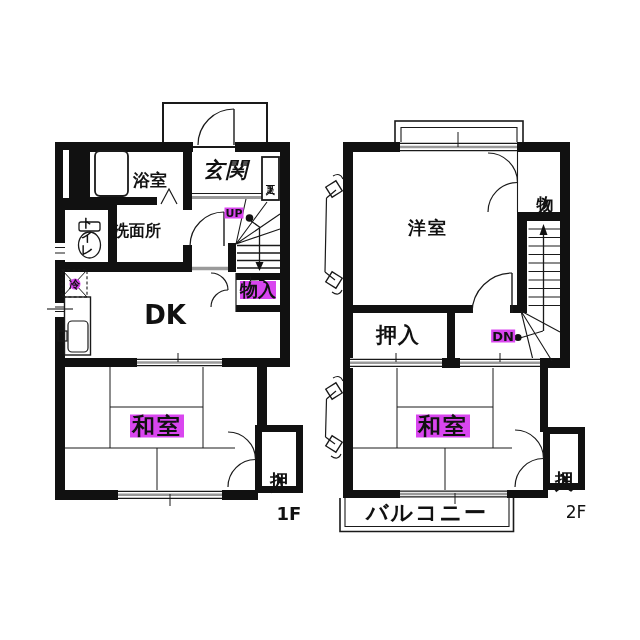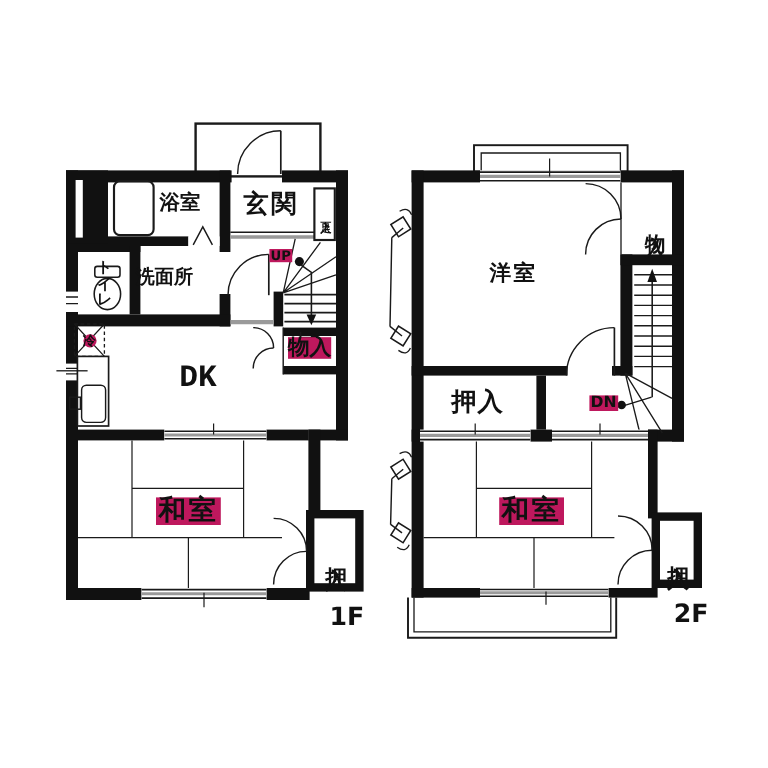--- a/index.html
+++ b/index.html
@@ -2,21 +2,21 @@
 <html style="--wall: #111111; --line: #1a1a1a; --glass: #9a9a9a;"><head>
 <meta charset="utf-8">
 <style>
   html,body{margin:0;padding:0;background:#fff;}
   #canvas{position:relative;width:640px;height:640px;background:#ffffff;overflow:hidden;
           font-family:"DejaVu Sans","Liberation Sans",sans-serif;}
   #plan-svg{position:absolute;left:0;top:0;}
   .lbl{position:absolute;transform:translate(-50%,-50%);color:#111;font-weight:700;
        white-space:nowrap;line-height:1;z-index:5;}
   .vtext{writing-mode:vertical-rl;text-orientation:upright;letter-spacing:1px;}
-  .bgw{background:#be185d;padding:0 2px;}
+  .bgw{background:#d946ef;padding:0 2px;}
   .wall{fill:var(--wall,#111);}
   .wfill{fill:#fff;}
   .ln{stroke:var(--line,#1a1a1a);fill:none;}
   .glass{stroke:var(--glass,#9a9a9a);fill:none;}
 </style>
 </head>
 <body>
 
 <div id="canvas">
 
@@ -244,33 +244,34 @@
     <g>
       <path class="ln" stroke-width="1.1" d="M333,378 q7,-4 10,3"></path>
       <rect x="328" y="385" width="12" height="12" fill="#fff" class="ln" stroke-width="1.3" transform="rotate(-32 334 391)"></rect>
       <path class="ln" stroke-width="1.2" d="M326.5,399 L325.5,437 M326.5,399 L336,391 M325.5,437 L335,444"></path>
       <rect x="328" y="438" width="12" height="12" fill="#fff" class="ln" stroke-width="1.3" transform="rotate(32 334 444)"></rect>
       <path class="ln" stroke-width="1.1" d="M331,456 q7,5 10,-2"></path>
     </g>
   </g>
 </svg>
 
-  <span class="lbl" style="left:150px;top:170px;font-size:17px;">浴室</span>
-  <span class="lbl" style="left:226px;top:170px;font-size:21px;letter-spacing:2px;">玄関</span>
+  <span class="lbl" style="left:150px;top:180px;font-size:17px;">浴室</span>
+  <span class="lbl" style="left:226px;top:170px;font-size:21px;letter-spacing:2px;font-style:italic;">玄関</span>
   <span class="lbl vtext" style="left:270px;top:178px;font-size:9px;letter-spacing:0;">下足入</span>
   <span class="lbl vtext" style="left:87px;top:229px;font-size:12.5px;letter-spacing:0;">トイレ</span>
   <span class="lbl" style="left:137px;top:231px;font-size:16px;">洗面所</span>
   <span class="lbl bgw" style="left:234px;top:213px;font-size:11px;padding:0 1px;">UP</span>
   <span class="lbl bgw" style="left:258px;top:290px;font-size:18px;padding:0;">物入</span>
-  <span class="lbl" style="left:165px;top:315px;font-size:26px;font-family:Liberation Mono, monospace;">DK</span>
+  <span class="lbl" style="left:165px;top:315px;font-size:26px;">DK</span>
   <span class="lbl bgw" style="left:157px;top:426px;font-size:23px;letter-spacing:2px;">和室</span>
   <span class="lbl vtext" style="left:279px;top:459px;font-size:18px;">押入</span>
-  <span class="lbl" style="left:289px;top:514px;font-size:21px;font-weight:600;">1F</span>
+  <span class="lbl" style="left:289px;top:514px;font-size:18px;font-weight:600;">1F</span>
   <span class="lbl bgw" style="left:74.5px;top:283.5px;font-size:11px;padding:0;border-radius:50%;">冷</span>
 
   <span class="lbl" style="left:428px;top:228px;font-size:18px;letter-spacing:2px;">洋室</span>
   <span class="lbl vtext" style="left:545px;top:183px;font-size:17px;">物入</span>
   <span class="lbl" style="left:398px;top:335px;font-size:21px;letter-spacing:1px;">押入</span>
   <span class="lbl bgw" style="left:503px;top:336px;font-size:13px;padding:0 1px;">DN</span>
   <span class="lbl bgw" style="left:443px;top:426px;font-size:23px;letter-spacing:2px;">和室</span>
   <span class="lbl vtext" style="left:564px;top:458px;font-size:18px;">押入</span>
-  <span class="lbl" style="left:576px;top:512px;font-size:21px;font-weight:700;">2F</span>
+  <span class="lbl" style="left:427px;top:513px;font-size:22px;letter-spacing:2px;">バルコニー</span>
+  <span class="lbl" style="left:576px;top:512px;font-size:17px;font-weight:400;">2F</span>
 </div>
 
 </body></html>

